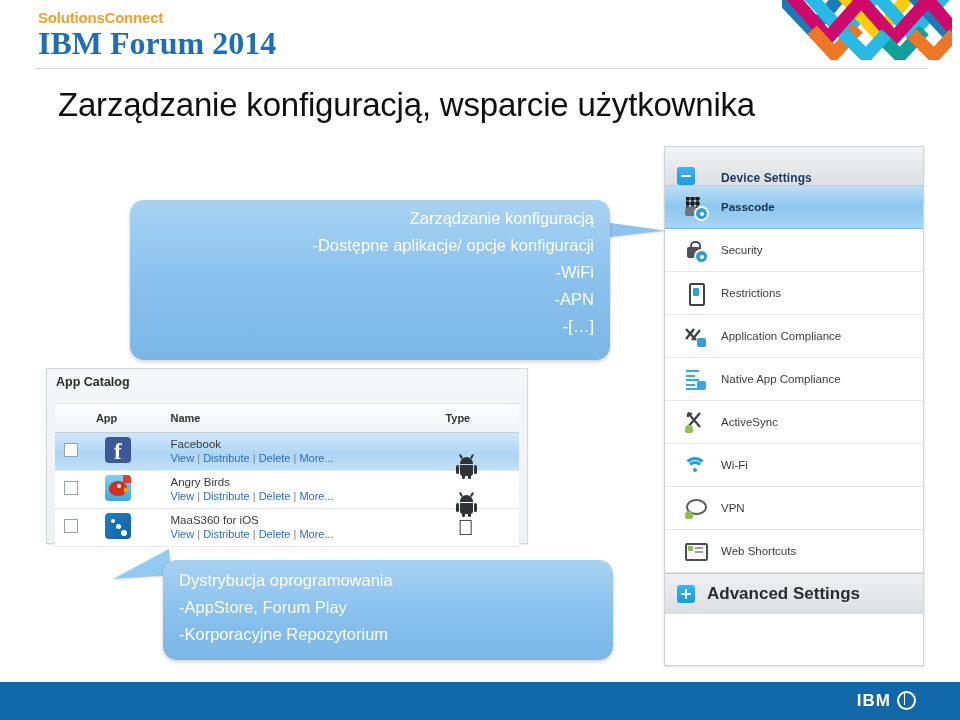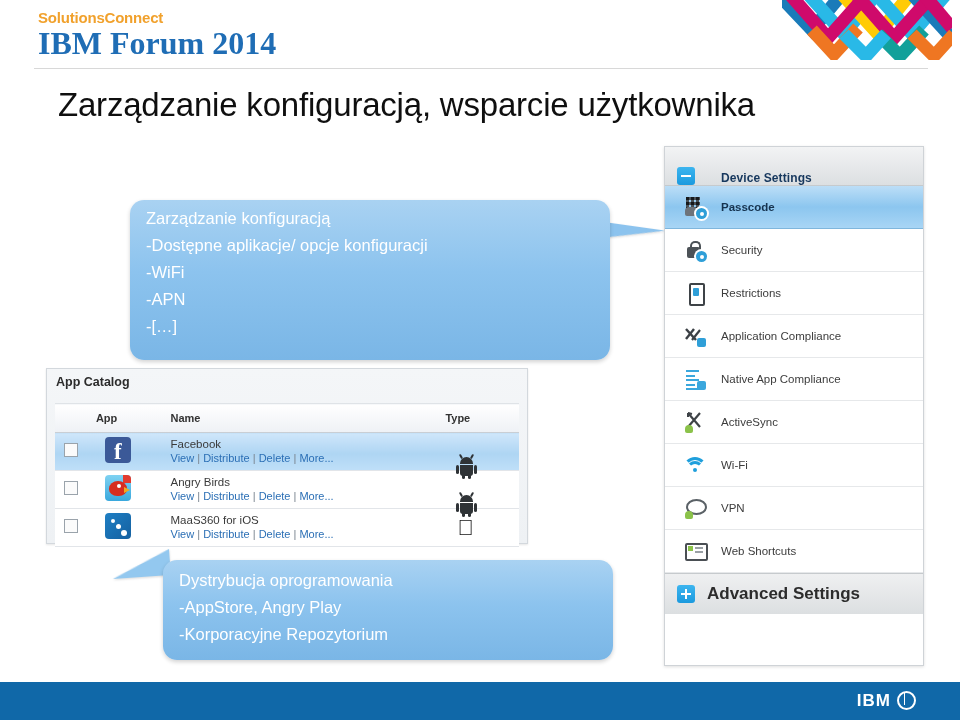--- a/index.html
+++ b/index.html
@@ -59,21 +59,21 @@
     box-shadow: 0 2px 4px rgba(0,0,0,0.18);
   }
   .bubble-text {
     font-size: 16.5px; line-height: 27px;
     color: #ffffff;
     padding: 7px 16px 8px 16px;
     white-space: pre-line;
   }
   #bubble-config {
     left: 130px; top: 200px;
-    width: 480px; height: 160px;
+    width: 480px; height: 160px; text-align: right;
   }
   #bubble-config .bubble-text { padding-top: 5px; }
   #tail-config {
     position: absolute;
     left: 604px; top: 222px;
     width: 0; height: 0;
     border-top: 16px solid #8cc3ee;
     border-bottom: 16px solid transparent;
     border-right: 62px solid transparent;
     transform: rotate(8deg);
@@ -533,21 +533,21 @@
           </td>
         </tr>
 
       </tbody>
     </table>
   </div>
 
   <div id="tail-dist"></div>
   <div id="bubble-dist" class="bubble">
     <div class="bubble-text">Dystrybucja oprogramowania
--AppStore, Angry Play
+-AppStore, Forum Play
 -Korporacyjne Repozytorium</div>
   </div>
 
   <div id="device-panel">
 
     <div class="panel-head">
       <span class="sq-btn"></span>
       <span class="label">Device Settings</span>
     </div>
 

